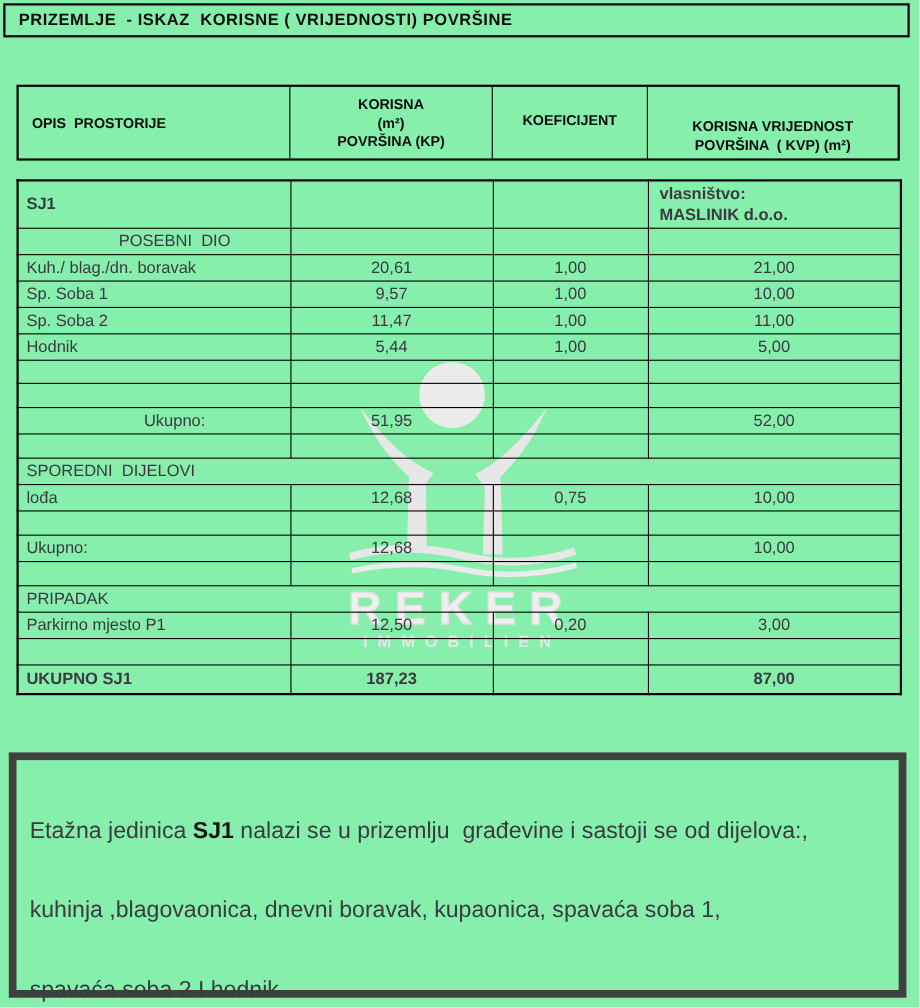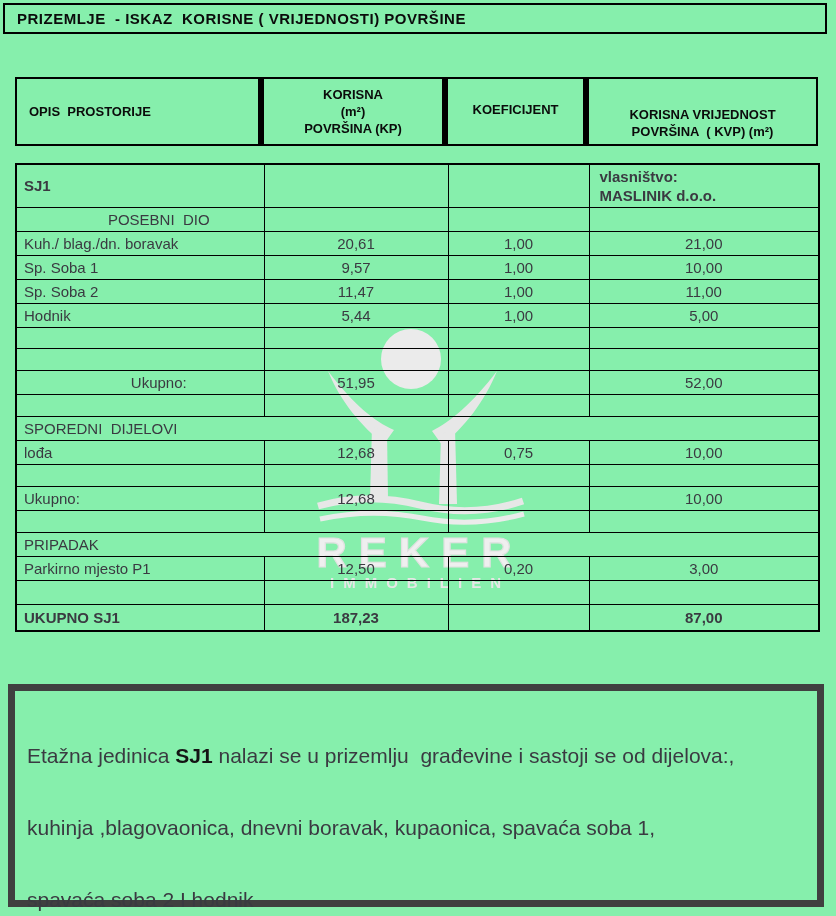--- a/index.html
+++ b/index.html
@@ -8,21 +8,21 @@
   #page { position:relative; width:836px; height:916px; background:#86efac; overflow:hidden; }
 
   
   #title-box { position:absolute; left:3px; top:3px; width:824px; height:31px;
     border:2px solid #000; display:flex; align-items:center; padding-left:12px;
     font-size:15px; font-weight:bold; color:#0b0b0b; letter-spacing:.5px; white-space:pre; }
 
   
   #col-header { position:absolute; left:15px; top:77px; width:803px; height:69px;
     border:2px solid #000; display:flex; background:transparent; z-index:2; }
-  #col-header .hc { border-right:6px solid #000000; display:flex; flex-direction:column;
+  #col-header .hc { border-right:1px solid #000000; display:flex; flex-direction:column;
     justify-content:center; font-size:13px; font-weight:bold; color:#0b0b0b; white-space:pre; }
   #col-header .hc:last-child { border-right:none;margin-top:26px; }
   .hc.h1 { width:247px; padding-left:12px; text-align:left; }
   .hc.h2 { width:184px; text-align:center; line-height:17px; }
   .hc.h3 { width:141px; text-align:center; justify-content:flex-end; padding-bottom:4px; }
   .hc.h4 { width:227px; text-align:center; justify-content:flex-end; padding-bottom:4px; line-height:17px; }
 
   
   #watermark { position:absolute; left:316px; top:327px; width:214px; height:266px; z-index:1; }
 

